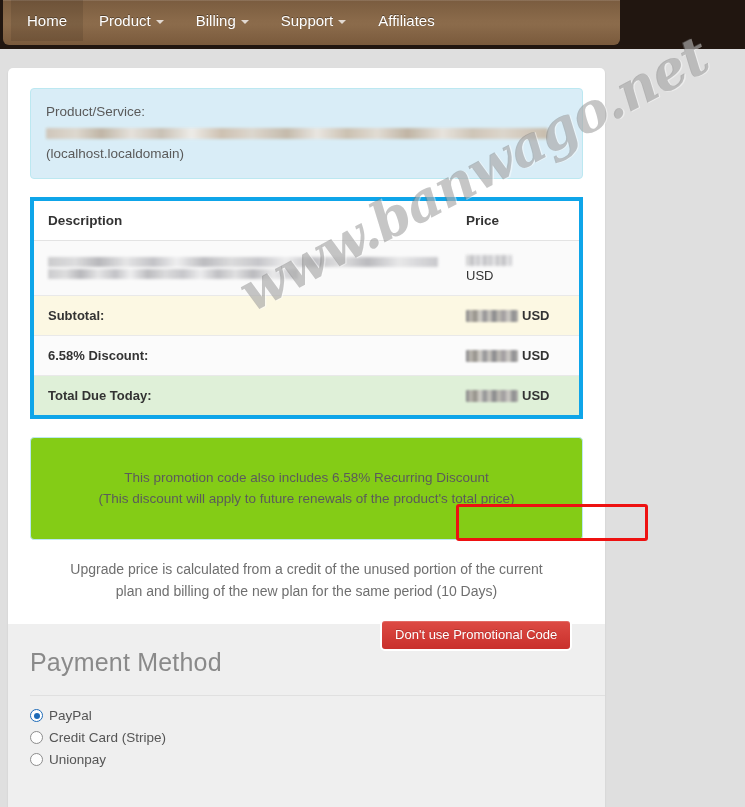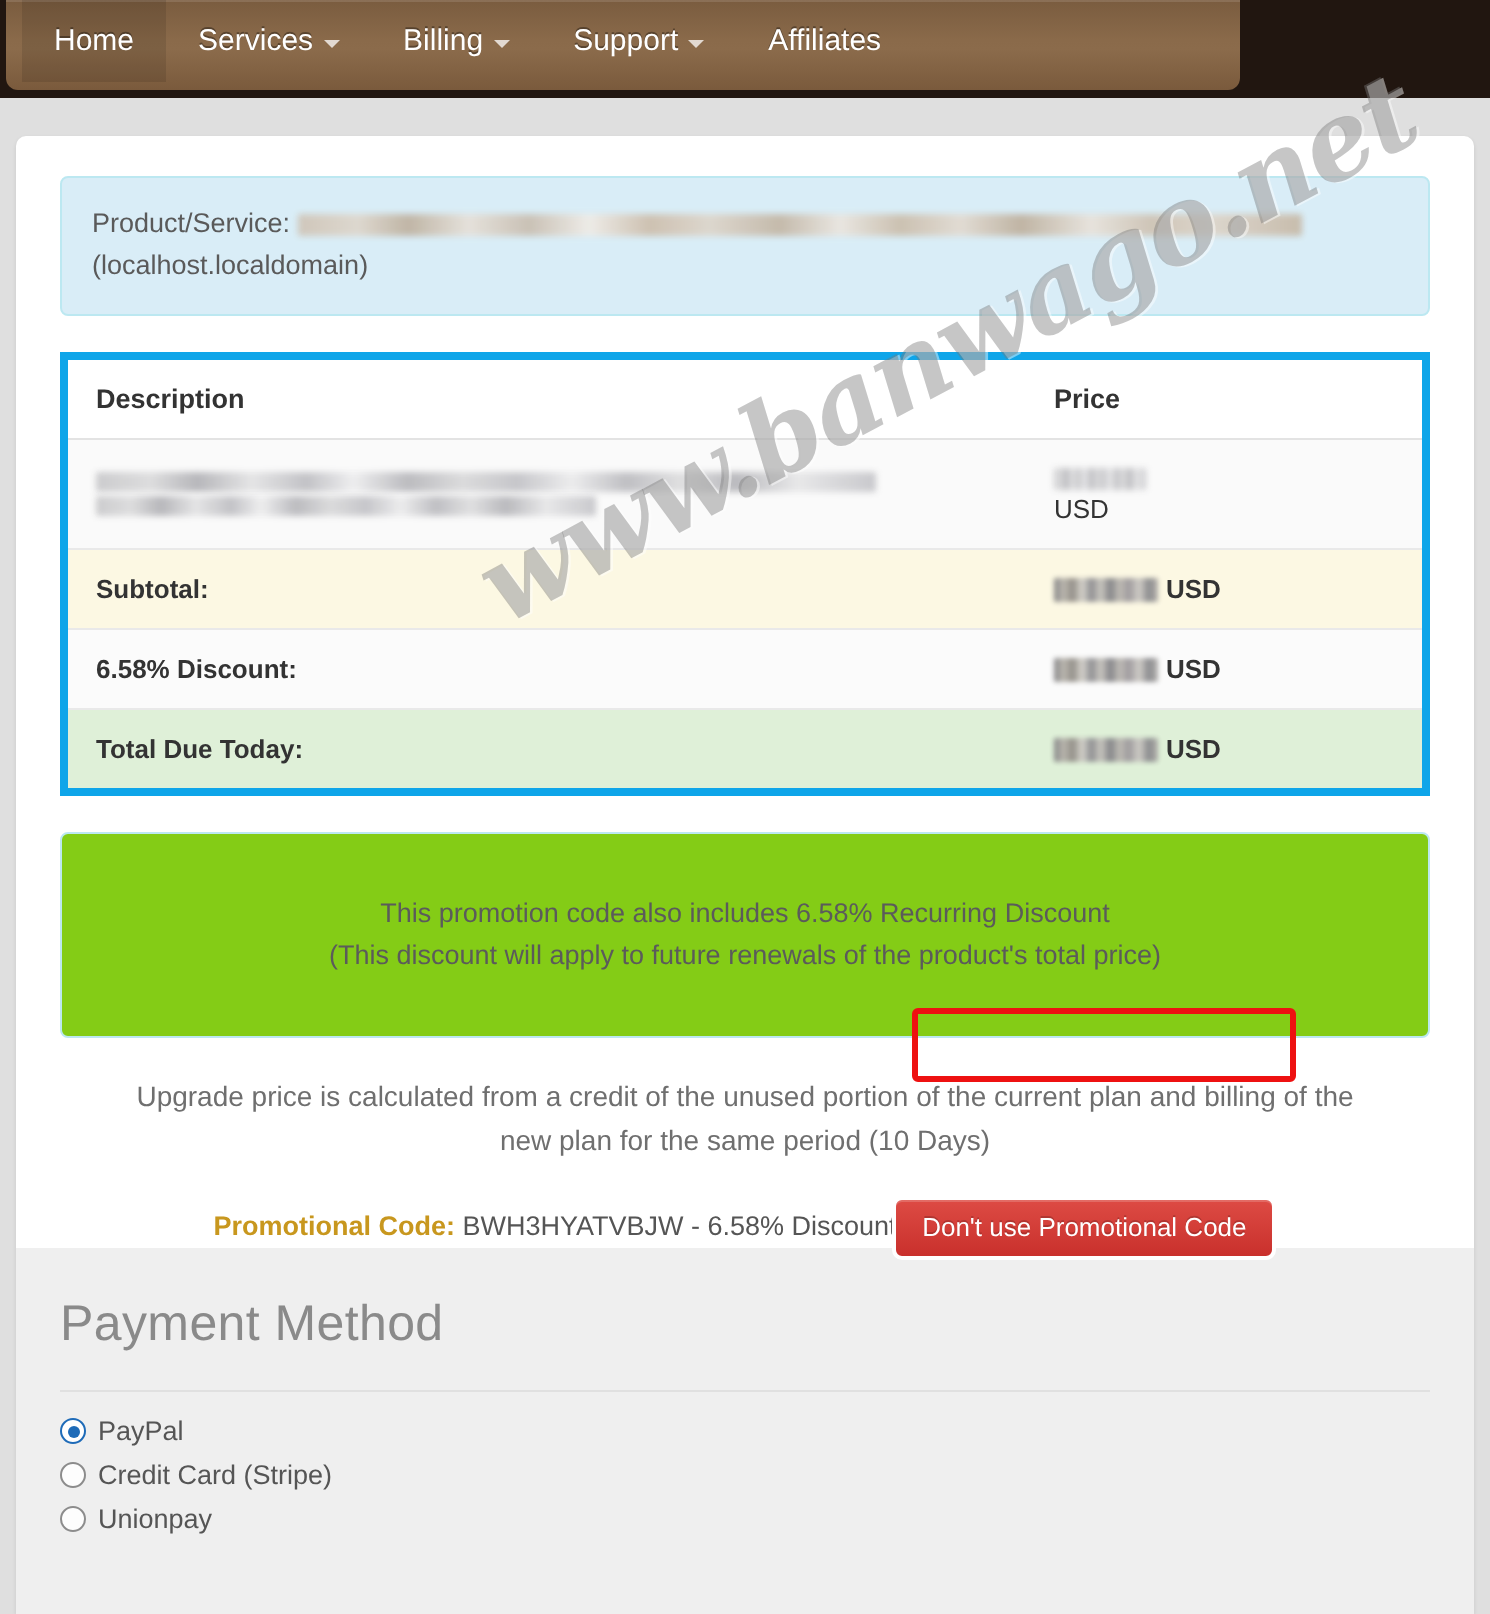--- a/index.html
+++ b/index.html
@@ -62,21 +62,21 @@
   .page-bg {
     position: absolute;
     top: 49px; left: 0;
     width: 745px;
     height: 758px;
     background: #dfdfdf;
   }
   .content-card {
     position: absolute;
     top: 68px; left: 8px;
-    width: 729px;
+    width: 597px;
     height: 739px;
     background: #ffffff;
     border-radius: 5px 5px 0 0;
     box-shadow: 0 1px 2px rgba(0,0,0,0.10);
     overflow: hidden;
   }
   .inner {
     padding: 20px 22px 0 22px;
   }
 
@@ -296,21 +296,21 @@
 </style>
 </head>
 <body>
 
 <div class="topbar-wrap"></div>
 <div class="navbar">
   <div class="nav-item active">
     <span>Home</span>
   </div>
   <div class="nav-item">
-    <span>Services</span>
+    <span>Product</span>
     <span class="caret"></span>
   </div>
   <div class="nav-item">
     <span>Billing</span>
     <span class="caret"></span>
   </div>
   <div class="nav-item">
     <span>Support</span>
     <span class="caret"></span>
   </div>

